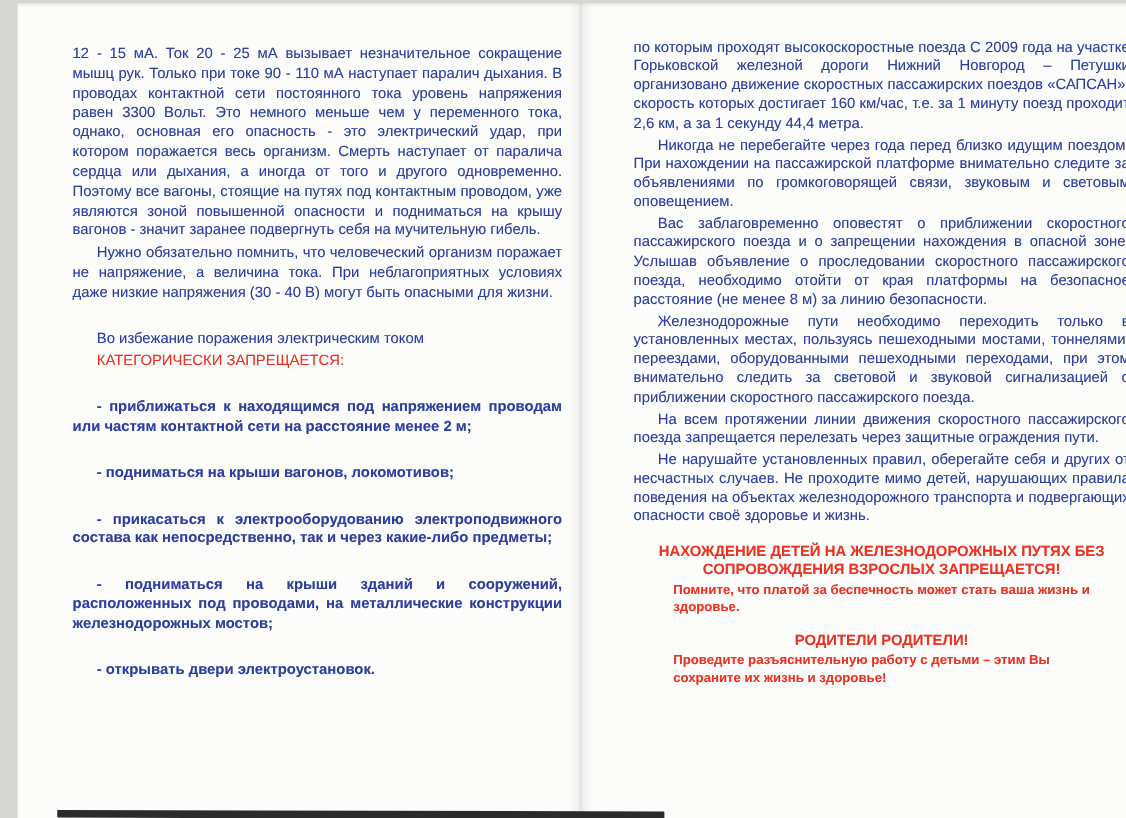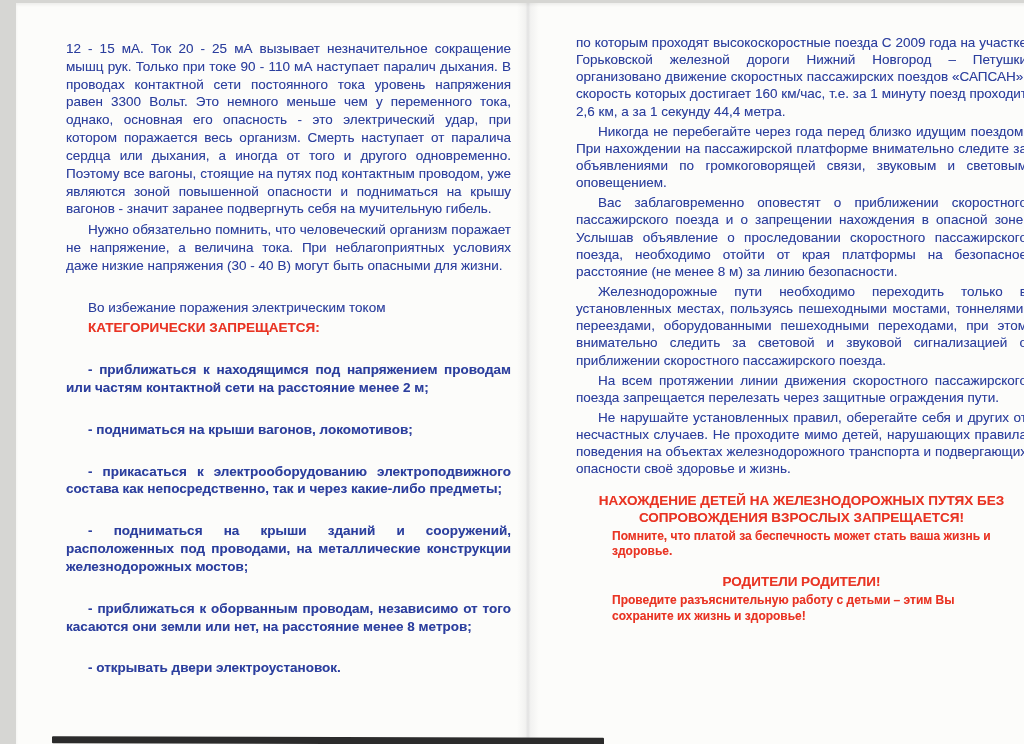--- a/index.html
+++ b/index.html
@@ -59,21 +59,21 @@
   }
   .indent { text-indent: 22px; }
   .item {
     font-weight: bold;
     text-indent: 22px;
     margin-bottom: 6px;
     margin-top: 24px;
   }
   .red-heading {
     color: var(--red);
-    font-weight: bold;
+    font-weight: normal;
     text-indent: 22px;
     text-shadow: 0 0 0.5px rgba(233,52,35,0.35);
   }
   .red-center-strong {
     color: var(--red);
     font-weight: bold;
     text-align: center;
     text-indent: 0;
     text-shadow: 0 0 0.5px rgba(233,52,35,0.35);
   }
@@ -96,21 +96,20 @@
   <div class="pages">
     <div class="page page-left">
         <p class="para">12 - 15 мА. Ток 20 - 25 мА вызывает незначительное сокращение мышц рук. Только при токе 90 - 110 мА наступает паралич дыхания. В проводах контактной сети постоянного тока уровень напряжения равен 3300 Вольт. Это немного меньше чем у переменного тока, однако, основная его опасность - это электрический удар, при котором поражается весь организм. Смерть наступает от паралича сердца или дыхания, а иногда от того и другого одновременно. Поэтому все вагоны, стоящие на путях под контактным проводом, уже являются зоной повышенной опасности и подниматься на крышу вагонов - значит заранее подвергнуть себя на мучительную гибель.</p>
         <p class="para indent">Нужно обязательно помнить, что человеческий организм поражает не напряжение, а величина тока. При неблагоприятных условиях даже низкие напряжения (30 - 40 В) могут быть опасными для жизни.</p>
         <p class="para indent gap-lg">Во избежание поражения электрическим током</p>
         <p class="para red-heading">КАТЕГОРИЧЕСКИ ЗАПРЕЩАЕТСЯ:</p>
         <p class="para item">- приближаться к находящимся под напряжением проводам или частям контактной сети на расстояние менее 2 м;</p>
         <p class="para item">- подниматься на крыши вагонов, локомотивов;</p>
         <p class="para item">- прикасаться к электрооборудованию электроподвижного состава как непосредственно, так и через какие-либо предметы;</p>
         <p class="para item">- подниматься на крыши зданий и сооружений, расположенных под проводами, на металлические конструкции железнодорожных мостов;</p>
-        <p class="para item">- приближаться к оборванным проводам, независимо от того касаются они земли или нет, на расстояние менее 8 метров;</p>
         <p class="para item">- открывать двери электроустановок.</p>
       </div>
     <div class="page page-right">
         <p class="para">по которым проходят высокоскоростные поезда С 2009 года на участке Горьковской железной дороги Нижний Новгород – Петушки организовано движение скоростных пассажирских поездов «САПСАН», скорость которых достигает 160 км/час, т.е. за 1 минуту поезд проходит 2,6 км, а за 1 секунду 44,4 метра.</p>
         <p class="para indent">Никогда не перебегайте через года перед близко идущим поездом! При нахождении на пассажирской платформе внимательно следите за объявлениями по громкоговорящей связи, звуковым и световым оповещением.</p>
         <p class="para indent">Вас заблаговременно оповестят о приближении скоростного пассажирского поезда и о запрещении нахождения в опасной зоне. Услышав объявление о проследовании скоростного пассажирского поезда, необходимо отойти от края платформы на безопасное расстояние (не менее 8 м) за линию безопасности.</p>
         <p class="para indent">Железнодорожные пути необходимо переходить только в установленных местах, пользуясь пешеходными мостами, тоннелями, переездами, оборудованными пешеходными переходами, при этом внимательно следить за световой и звуковой сигнализацией о приближении скоростного пассажирского поезда.</p>
         <p class="para indent">На всем протяжении линии движения скоростного пассажирского поезда запрещается перелезать через защитные ограждения пути.</p>
         <p class="para indent">Не нарушайте установленных правил, оберегайте себя и других от несчастных случаев. Не проходите мимо детей, нарушающих правила поведения на объектах железнодорожного транспорта и подвергающих опасности своё здоровье и жизнь.</p>
         <p class="para red-center-strong gap-md">НАХОЖДЕНИЕ ДЕТЕЙ НА ЖЕЛЕЗНОДОРОЖНЫХ ПУТЯХ БЕЗ СОПРОВОЖДЕНИЯ ВЗРОСЛЫХ ЗАПРЕЩАЕТСЯ!</p>

